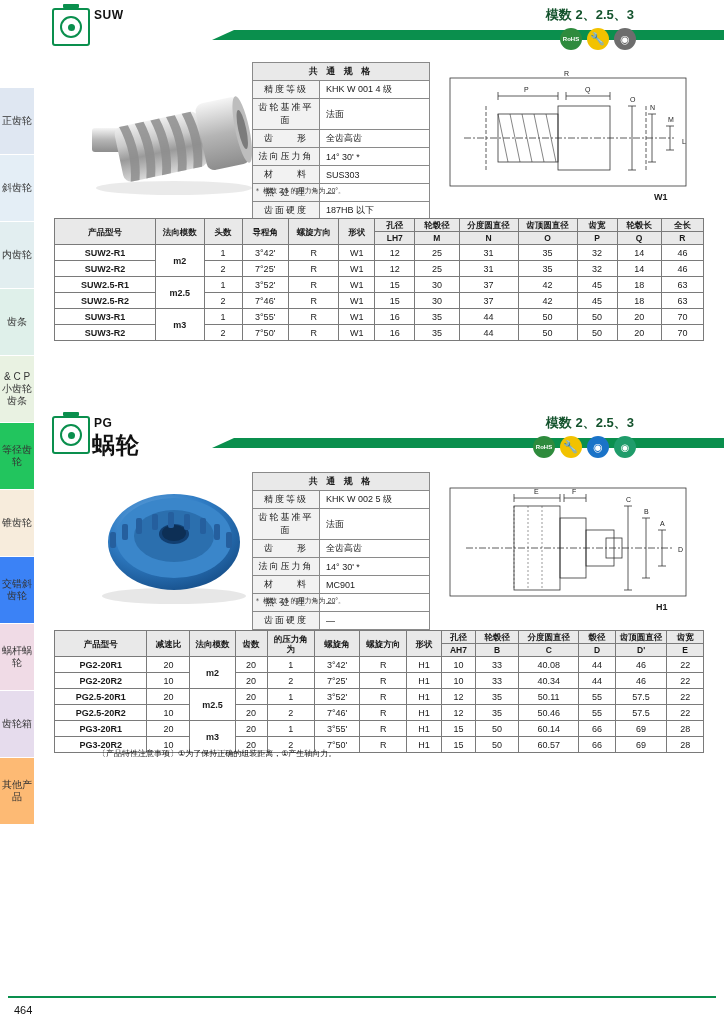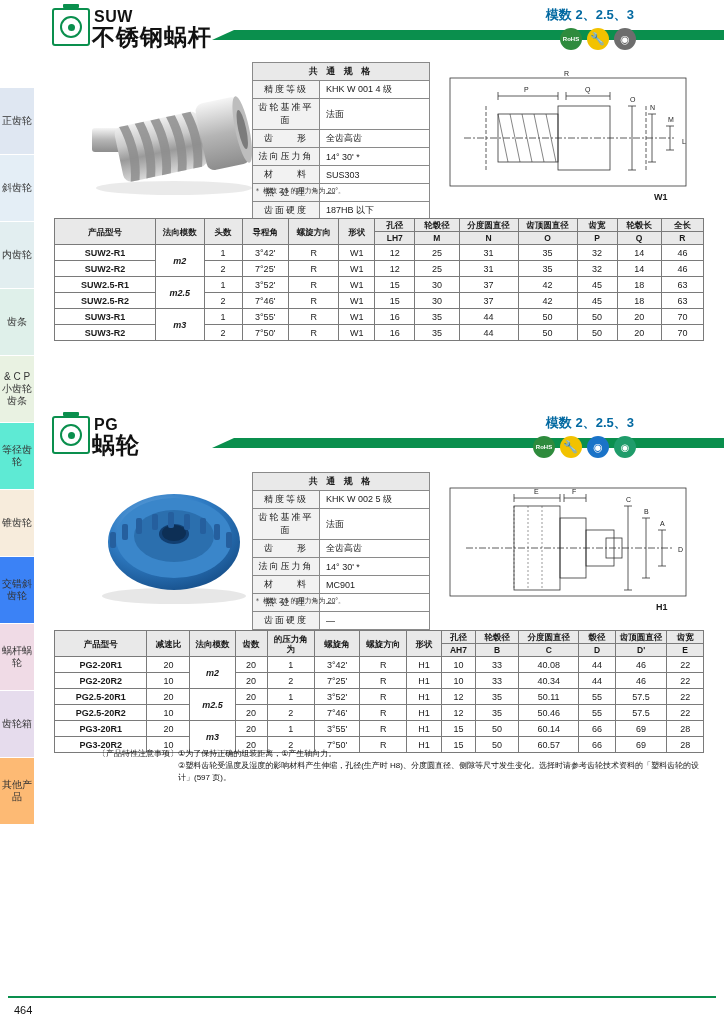--- a/index.html
+++ b/index.html
@@ -24,45 +24,45 @@
   
   .hdr{position:relative;height:56px;}
   .hdr-logo{
     position:absolute;left:18px;top:8px;width:34px;height:34px;
     border:2px solid #0a8f4d;border-radius:3px;background:#fff;
     display:flex;align-items:center;justify-content:center;
   }
   .hdr-logo .ring{width:18px;height:18px;border:2px solid #0a8f4d;border-radius:50%;display:flex;align-items:center;justify-content:center;}
   .hdr-logo .ring i{width:7px;height:7px;background:#0a8f4d;border-radius:50%;display:block;}
   .hdr-logo .bar{position:absolute;top:-6px;left:9px;width:16px;height:4px;background:#0a8f4d;border-radius:1px;}
-  .hdr-code{position:absolute;left:60px;top:8px;font-size:16px;font-weight:bold;color:#111;letter-spacing:.5px;}
+  .hdr-code{position:absolute;left:60px;top:8px;font-size:12px;font-weight:bold;color:#111;letter-spacing:.5px;}
   .hdr-title{position:absolute;left:58px;top:22px;font-size:23px;font-weight:bold;color:#111;letter-spacing:1px;}
   .greenbar{position:absolute;left:200px;top:30px;width:490px;height:10px;background:#0a8f4d;}
   .greenbar:after{content:"";position:absolute;left:-22px;top:0;width:0;height:0;border-top:10px solid transparent;border-right:22px solid #0a8f4d;}
-  .module-label{position:absolute;right:90px;top:6px;font-size:13px;font-weight:bold;color:#0369a1;}
+  .module-label{position:absolute;right:90px;top:6px;font-size:13px;font-weight:bold;color:#14532d;}
   .badges{position:absolute;right:88px;top:28px;display:flex;gap:5px;align-items:center;}
   .badge{width:22px;height:22px;border-radius:50%;display:flex;align-items:center;justify-content:center;font-size:7px;color:#fff;}
   .b-rohs{background:#2e8b3d;font-size:6px;font-weight:bold;}
   .b-wrench{background:#f2c200;color:#6b4e00;font-size:12px;}
   .b-gray{background:#6d6d6d;font-size:11px;}
   .b-blue{background:#1a73c8;font-size:11px;}
   
   .spec{position:absolute;border:1px solid #6f6f6f;border-collapse:collapse;font-size:9px;background:#fff;}
   .spec td{border:1px solid #8a8a8a;padding:2px 4px;height:13px;}
   .spec .th{background:#e9e9e9;text-align:center;font-weight:bold;letter-spacing:3px;}
   .spec .lbl{background:#f2f2f2;width:62px;text-align:center;letter-spacing:2px;}
   .spec .val{width:110px;padding-left:6px;}
   .note-small{position:absolute;font-size:7px;color:#333;}
   
   table.prod{border-collapse:collapse;font-size:9px;background:#fff;position:absolute;}
   table.prod th,table.prod td{border:1px solid #7a7a7a;text-align:center;padding:1px 2px;}
   table.prod th{background:#e9e9e9;font-weight:bold;font-size:8.5px;line-height:10px;}
   table.prod td{height:13px;}
   .pname{text-align:left;padding-left:10px;font-weight:bold;}
-  .mcell{font-style:italic;font-weight:bold;}
+  .mcell{font-weight:bold;}
   .foot{position:absolute;font-size:8px;color:#111;line-height:12px;}
   
   .draw{position:absolute;background:#fff;}
   .dlabel{position:absolute;font-size:9px;font-weight:bold;}
   
   .photo{position:absolute;}
   .pagenum{position:absolute;left:0;bottom:0;width:724px;height:34px;}
   .pagenum .ln{position:absolute;left:8px;bottom:26px;width:708px;height:2px;background:#0a8f4d;}
   .pagenum .n{position:absolute;left:14px;bottom:8px;font-size:11px;color:#111;}
 </style>
@@ -78,21 +78,21 @@
     </div>
     <div class="rail-item" style="background: rgb(226, 238, 240); height: 67px;">
       <span>内齿轮</span>
     </div>
     <div class="rail-item" style="background: rgb(223, 240, 234); height: 67px;">
       <span>齿条</span>
     </div>
     <div class="rail-item" style="background: rgb(233, 242, 226); height: 67px;">
       <span>&amp; C P 小齿轮齿条</span>
     </div>
-    <div class="rail-item" style="background: #5eead4; height: 67px;">
+    <div class="rail-item" style="background: #22c55e; height: 67px;">
       <span>等径齿轮</span>
     </div>
     <div class="rail-item" style="background: rgb(247, 236, 220); height: 67px;">
       <span>锥齿轮</span>
     </div>
     <div class="rail-item" style="background: #3b82f6; height: 67px; text-align: center;">
       <span>交错斜齿轮</span>
     </div>
     <div class="rail-item" style="background: rgb(240, 219, 230); height: 67px;">
       <span>蜗杆蜗轮</span>
@@ -111,21 +111,20 @@
 
     <div class="hdr">
       <div class="greenbar"></div>
       <div class="hdr-logo">
         <div class="bar"></div>
         <div class="ring">
             <i></i>
           </div>
       </div>
       <div class="hdr-code">SUW</div>
-      <div class="hdr-title">不锈钢蜗杆</div>
       <div class="module-label">模数 2、2.5、3</div>
       <div class="badges">
         <div class="badge b-rohs">RoHS</div>
         <div class="badge b-wrench">🔧</div>
         <div class="badge b-gray">◉</div>
       </div>
     </div>
 
     <div class="photo" style="left:40px;top:70px;width:200px;height:130px;">
       <svg width="200" height="130" viewBox="0 0 200 130">
@@ -635,21 +634,20 @@
             <td>28</td>
           </tr>
         </tbody>
       </table>
 
     <div class="foot" style="left:20px;top:340px;width:650px;">
       <div style="display:flex;margin-left:44px;">
         <div style="white-space:nowrap;">〔产品特性注意事项〕</div>
         <div>
           <div>①为了保持正确的组装距离，①产生轴向力。</div>
-          <div>②塑料齿轮受温度及湿度的影响材料产生伸缩，孔径(生产时 H8)、分度圆直径、侧隙等尺寸发生变化。选择时请参考齿轮技术资料的「塑料齿轮的设计」(597 页)。</div>
         </div>
       </div>
     </div>
   </div>
 </div>
 
 <div class="pagenum">
   <div class="ln"></div>
   <div class="n">464</div>
 </div>

